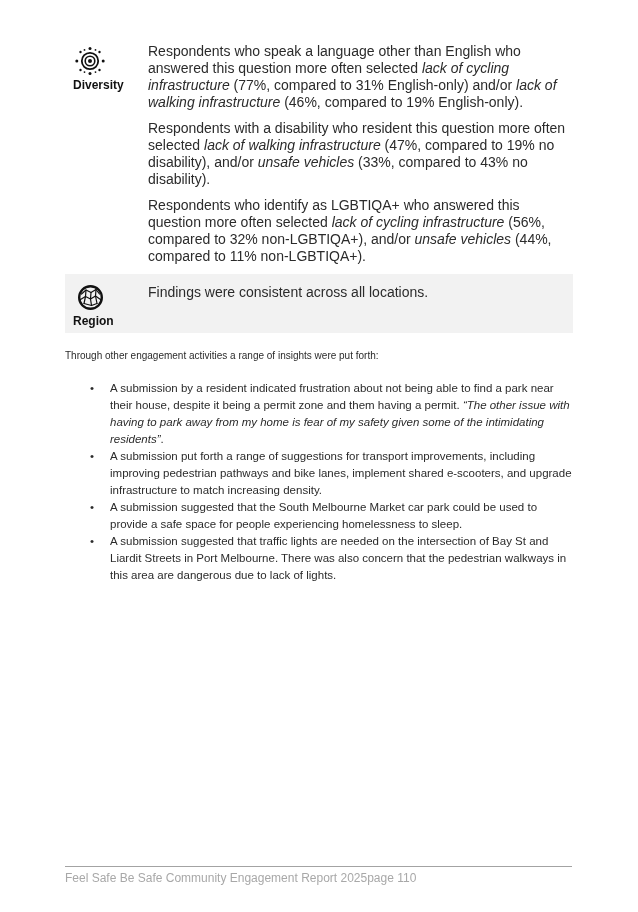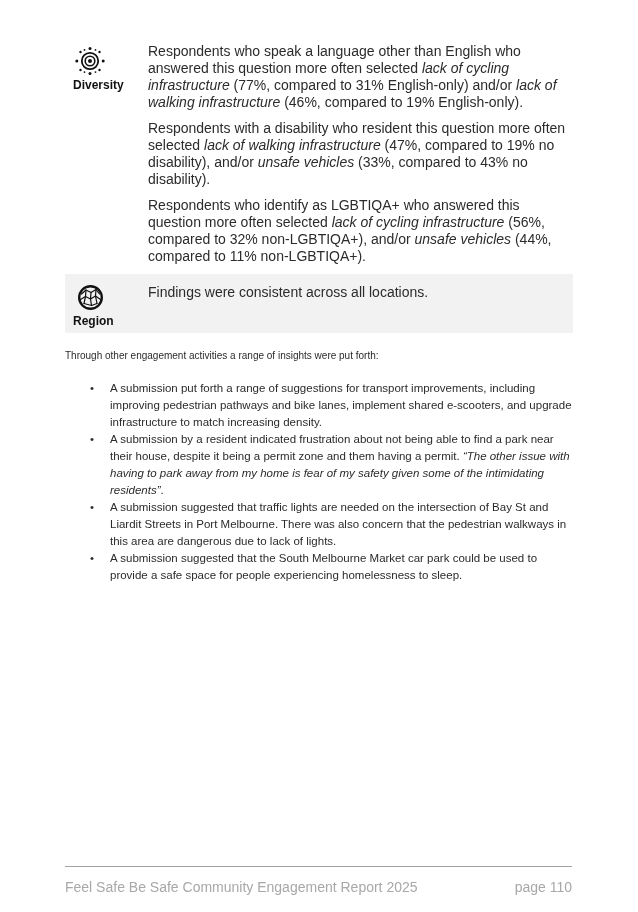--- a/index.html
+++ b/index.html
@@ -94,24 +94,23 @@
     top: 0;
     font-size: 11.5px;
   }
 
   .footer {
     position: absolute;
     left: 65px;
     right: 66px;
     top: 866px;
     border-top: 1.5px solid #a3a3a3;
-    padding-top: 12px;
+    padding-top: 4px;
     display: flex;
-    justify-content: space-between;
-    font-size: 14px;
+    font-size: 12px;
     color: #a8a8a8;
   }
   svg { display: block; }
 </style>
 </head>
 <body>
 
 <div class="page">
   <div class="content">
 
@@ -167,24 +166,24 @@
         <div class="icon-label">Region</div>
       </div>
       <div class="text-col">
         <p><span>Findings were consistent across all locations.</span></p>
       </div>
     </div>
 
     <p class="intro">Through other engagement activities a range of insights were put forth:</p>
 
     <ul class="insights">
+      <li><span>A submission by a resident indicated frustration about not being able to find a park near their house, despite it being a permit zone and them having a permit.  </span><em>“The other issue with having to park away from my home is fear of my safety given some of the intimidating residents”</em><span>.</span></li>
       <li><span>A submission put forth a range of suggestions for transport improvements, including improving pedestrian pathways and bike lanes, implement shared e-scooters, and upgrade infrastructure to match increasing density.</span></li>
-      <li><span>A submission by a resident indicated frustration about not being able to find a park near their house, despite it being a permit zone and them having a permit.  </span><em>“The other issue with having to park away from my home is fear of my safety given some of the intimidating residents”</em><span>.</span></li>
+      <li><span>A submission suggested that the South Melbourne Market car park could be used to provide a safe space for people experiencing homelessness to sleep.</span></li>
       <li><span>A submission suggested that traffic lights are needed on the intersection of Bay St and Liardit Streets in Port Melbourne. There was also concern that the pedestrian walkways in this area are dangerous due to lack of lights.</span></li>
-      <li><span>A submission suggested that the South Melbourne Market car park could be used to provide a safe space for people experiencing homelessness to sleep.</span></li>
     </ul>
 
   </div>
 
   <div class="footer">
     <span>Feel Safe Be Safe Community Engagement Report 2025</span>
     <span>page 110</span>
   </div>
 </div>
 

